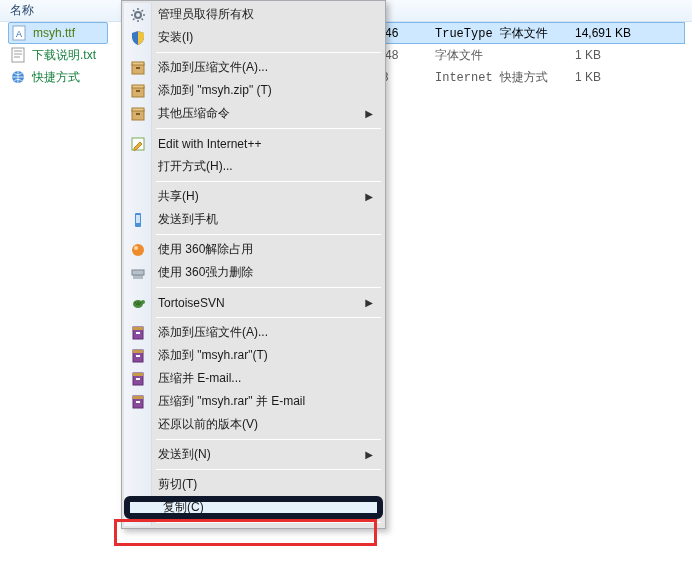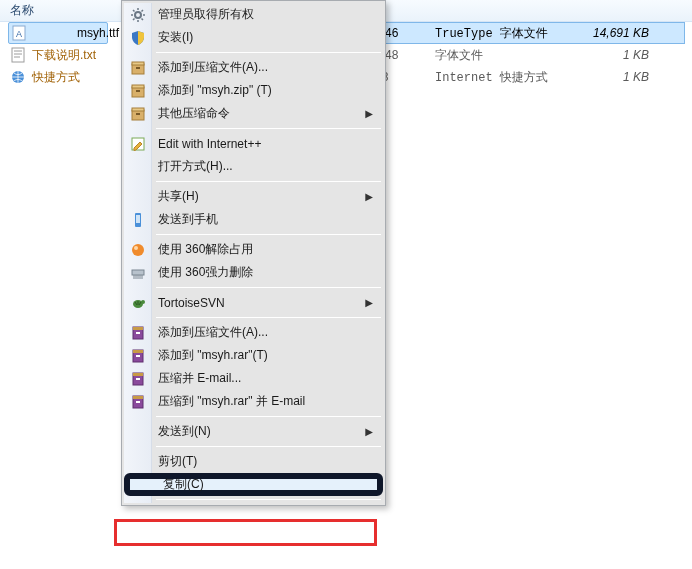--- a/index.html
+++ b/index.html
@@ -35,22 +35,22 @@
     }
     .file-row.selected {
       background: #cde8ff;
       border: 1px solid #7fb7e9;
       width: 100px;
       border-radius: 2px;
       margin-left: 8px;
       padding-left: 2px;
     }
     .file-icon { width: 16px; height: 16px; display: inline-flex; align-items: center; justify-content: center; }
-    .file-name { color: #a16207; }
-    .file-row.selected .file-name { color: #000000; margin-left: 44px; }
+    .file-name { color: #15803d; }
+    .file-row.selected .file-name { color: #4d7c0f; }
     
     .details-area {
       position: absolute;
       left: 375px;
       top: 22px;
       width: 310px;
     }
     .detail-row {
       display: flex;
       height: 22px;
@@ -58,21 +58,21 @@
       color: #5a5a5a;
     }
     .detail-row.selected-row {
       background: #cde8ff;
       border: 1px solid #7fb7e9;
       border-left: none;
       color: #000;
     }
     .detail-date { width: 50px; }
     .detail-type { width: 150px; padding-left: 10px; font-family: Liberation Mono, monospace; }
-    .detail-size { width: 90px; text-align: right; padding-right: 16px; font-style: italic; }
+    .detail-size { width: 90px; padding-right: 16px; }
     
     .context-menu {
       position: absolute;
       left: 113px;
       top: 0;
       width: 265px;
       background: #e5e5e5;
       border: 1px solid #a7abb0;
       box-shadow: 3px 3px 6px rgba(0,0,0,0.25);
       padding: 2px;
@@ -336,20 +336,23 @@
       <div class="menu-item">
         <span class="menu-icon">
           <svg width="16" height="16" viewBox="0 0 16 16">
             <rect x="3" y="2" width="10" height="12" fill="#8a4a9c" stroke="#5f2f6e"></rect>
             <rect x="3" y="2" width="10" height="3" fill="#c89a46"></rect>
             <rect x="6" y="7" width="4" height="2" fill="#fff"></rect>
           </svg>
         </span>
         <span>压缩到 "msyh.rar" 并 E-mail</span>
       </div>
+      <div class="menu-item">
+        <span>还原以前的版本(V)</span>
+      </div>
       <div class="separator"></div>
       <div class="menu-item">
         <span>发送到(N)</span>
         <span class="arrow">▶</span>
       </div>
       <div class="separator"></div>
       <div class="menu-item">
         <span>剪切(T)</span>
       </div>
       <div class="menu-item hovered">

